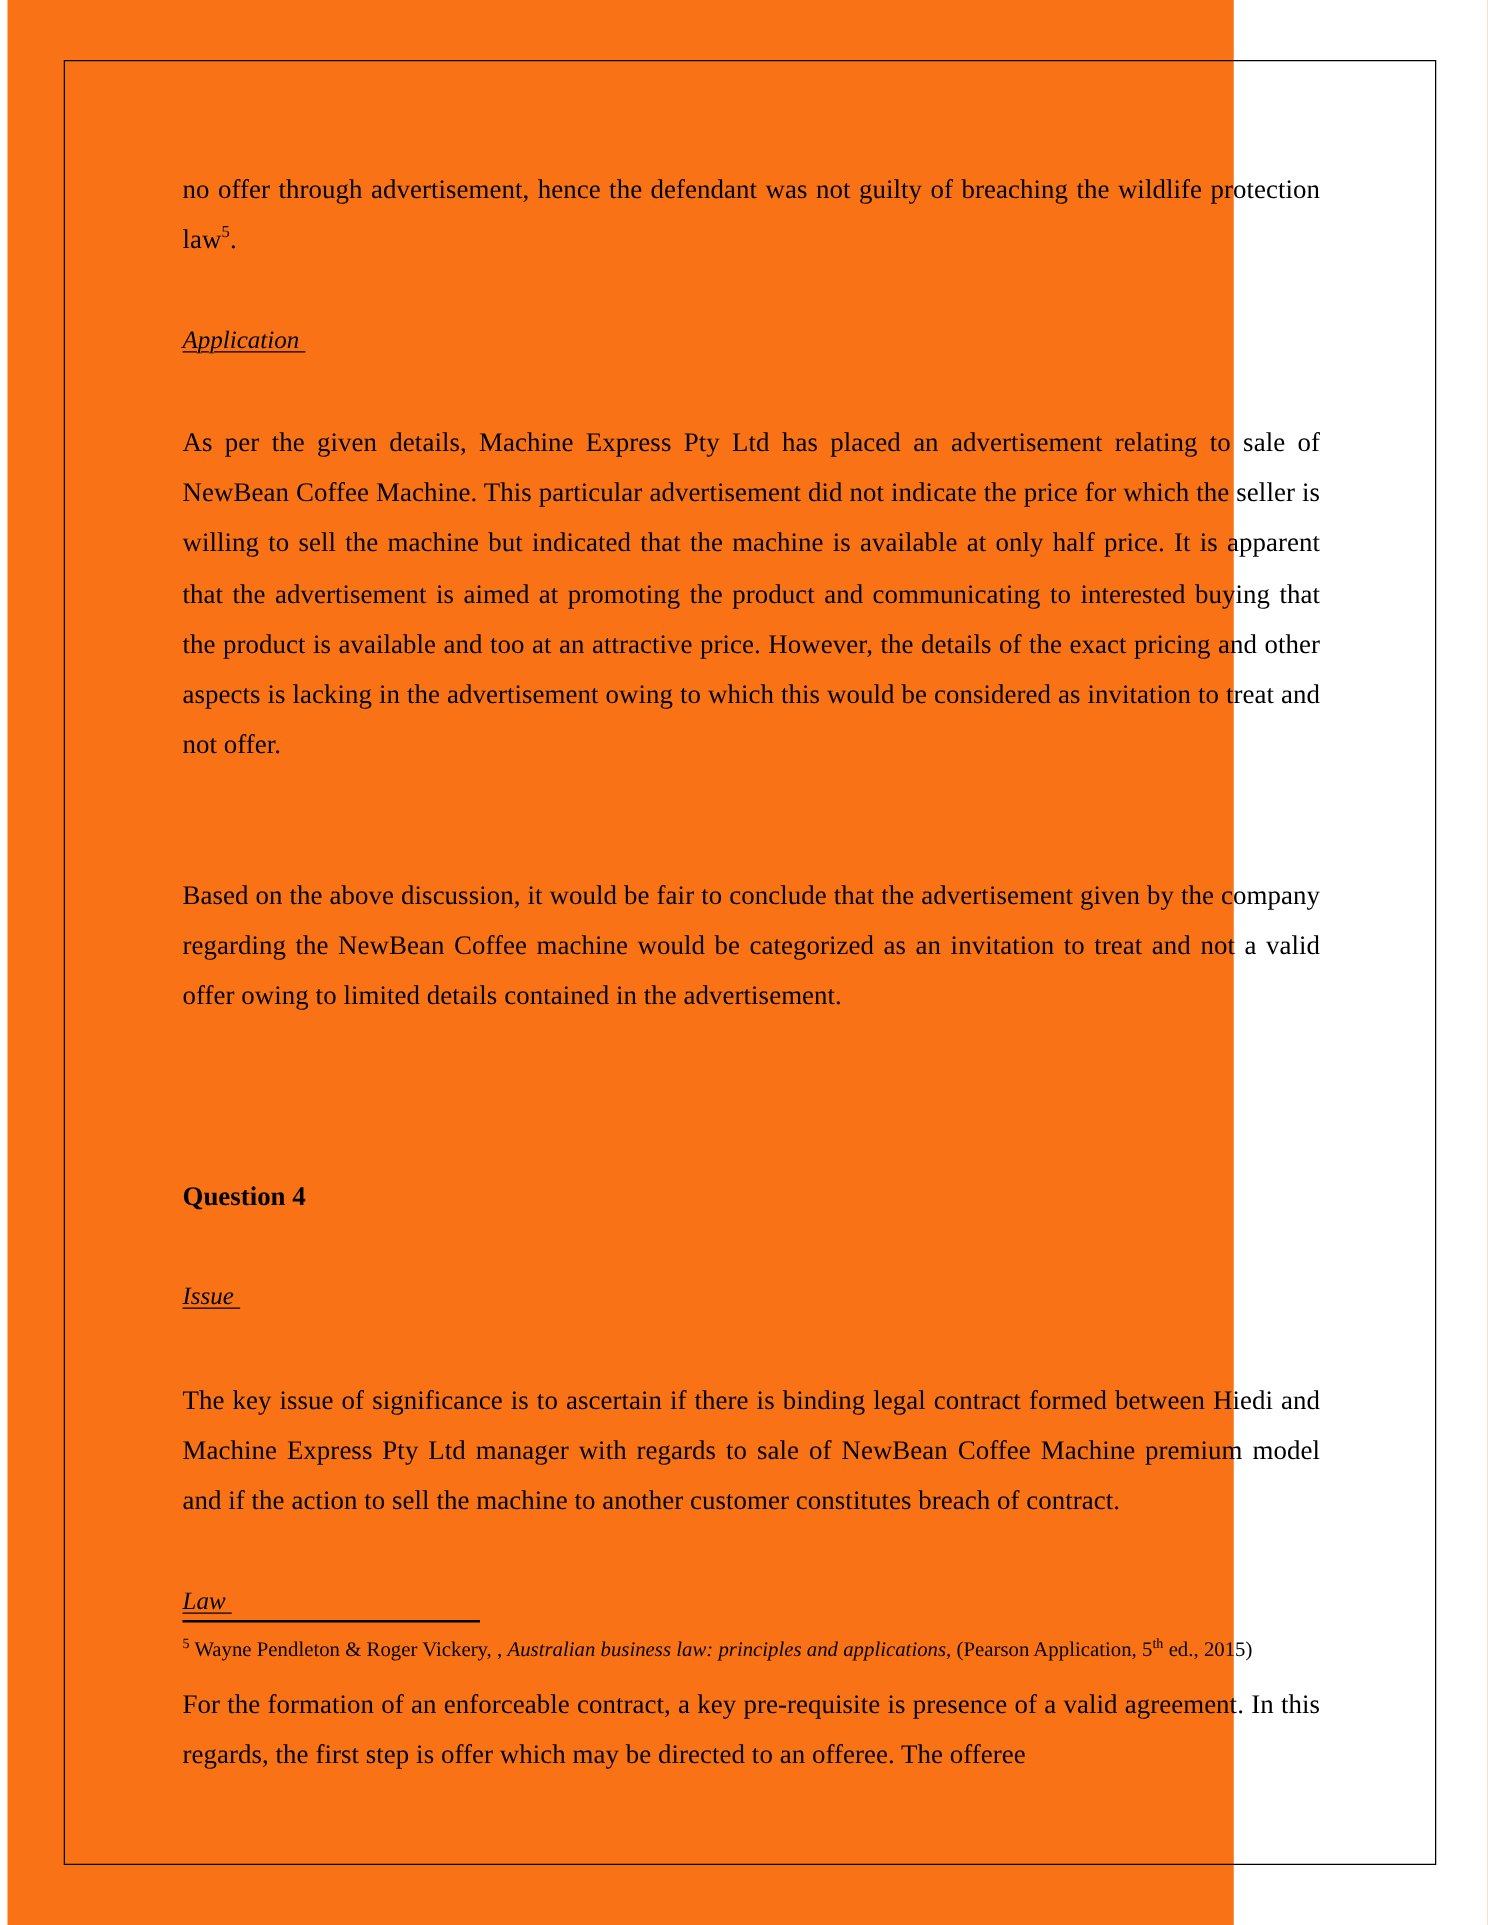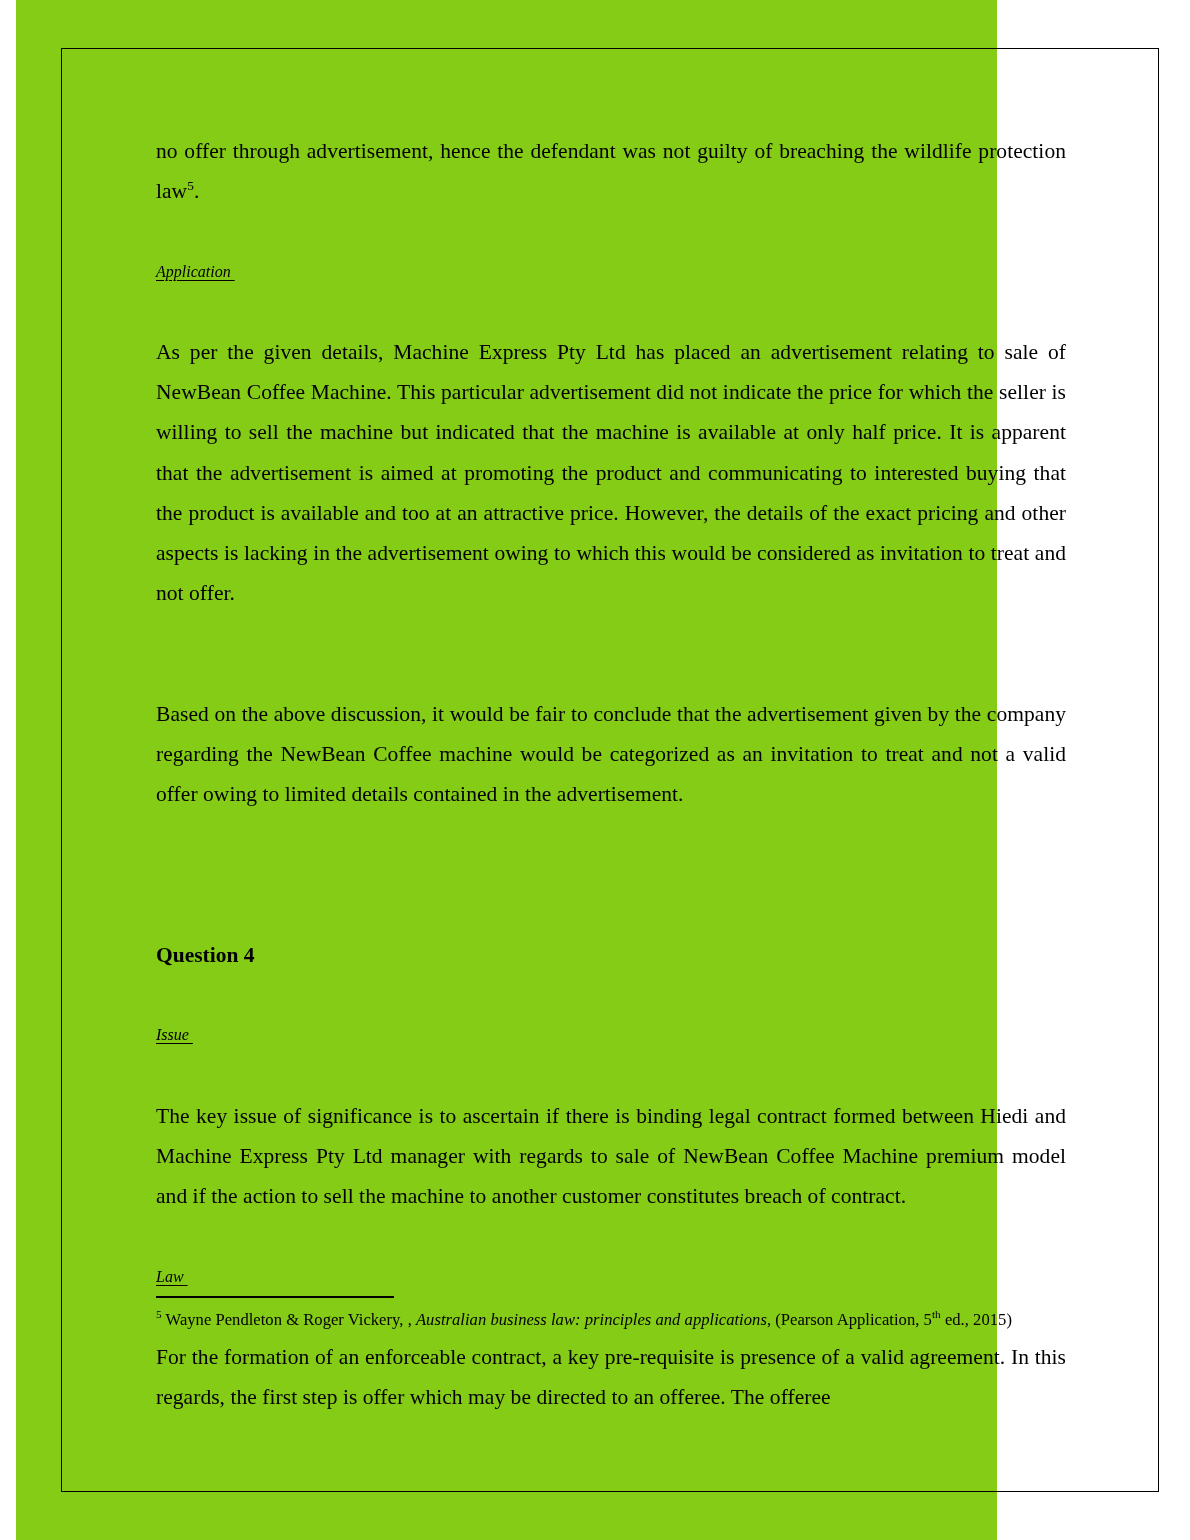--- a/index.html
+++ b/index.html
@@ -11,25 +11,25 @@
     width: 1190px;
     height: 1540px;
     font-family: "Liberation Serif", "DejaVu Serif", serif;
     color: #000000;
     overflow: hidden;
   }
 
   
   .page-sheet {
     position: absolute;
-    left: 16px;
+    left: 6px;
     top: 0;
     width: 981px;
     height: 1540px;
-    background: #84cc16;
+    background: #f97316;
   }
   .page-border {
     position: absolute;
     left: 45px;
     top: 48px;
     width: 1098px;
     height: 1444px;
     border: 1.6px solid #000000;
     box-sizing: border-box;
   }
@@ -50,21 +50,21 @@
     text-justify: inter-word;
     letter-spacing: 0.05px;
   }
 
   .spacer-para {
     height: 40.2px;
   }
 
   h3.heading-underline {
     margin: 0;
-    font-size: 16px;
+    font-size: 20px;
     line-height: 40.2px;
     font-style: italic;
     font-weight: normal;
     text-decoration: underline;
     text-underline-offset: 3px;
     text-decoration-thickness: 1.3px;
     white-space: pre;
     display: inline-block;
   }
   .heading-row { line-height: 40.2px; }

